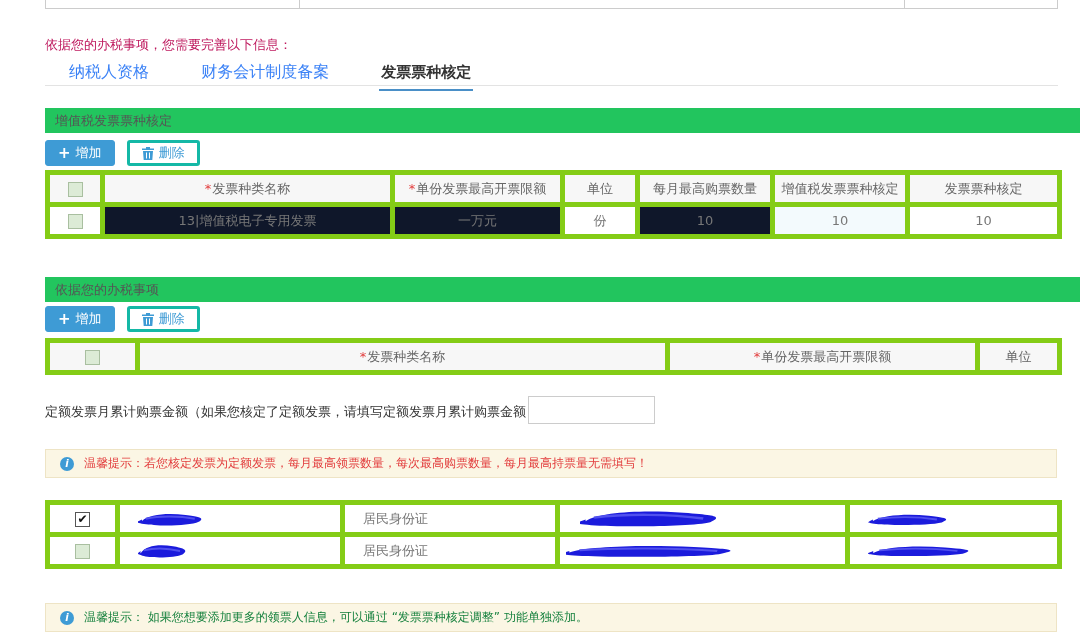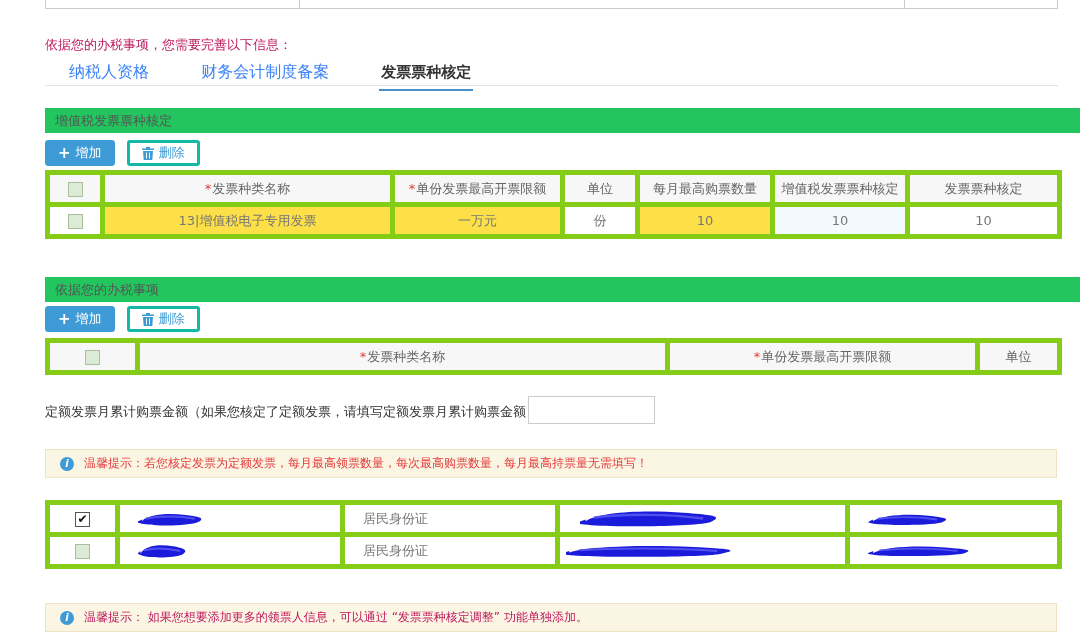--- a/index.html
+++ b/index.html
@@ -31,40 +31,40 @@
   .btn-add .plus { font-size:15px; margin-right:5px; font-weight:bold; }
   .btn-del { background:#fff; color:#3e9bd5; border:3px solid #14b8a6; margin-left:8px; }
   .btn-del svg { margin-right:5px; }
 
   table { border-collapse:collapse; table-layout:fixed; width:1012px; }
   th, td { border:5px solid #84cc16; text-align:center; font-weight:normal;
     font-size:13px; color:#666; overflow:hidden; white-space:nowrap; }
   th { background:#f7f7f7; color:#666; height:32px; }
   td { height:32px; color:#777; background:#fff; }
   .req { color:#e23c3c; margin-right:1px; }
-  .hl  { background:#fde047; }
+  .hl  { background:#0f172a; }
   .hl2 { background:#f3fafd; }
 
   .cb { display:inline-block; width:15px; height:15px; background:#dcebd6;
     border:1px solid #a9bfa0; vertical-align:middle; cursor:pointer;
     line-height:13px; font-size:12px; }
   .cb.checked { background:#fff; border:1px solid #555; color:#111; font-weight:bold; }
 
   #monthly-label { left:45px; top:403px; color:#333; }
   #monthly-input { left:528px; top:396px; width:127px; height:28px;
     border:1px solid #ccc; background:#fff; padding:0 6px; font-size:13px; }
 
   .notice { left:45px; width:1012px; height:29px; background:#fbf6e4;
     border:1px solid #eee4c5; display:flex; align-items:center; padding-left:14px;
     font-size:12px; }
   .info-icon { display:inline-block; width:14px; height:14px; border-radius:50%;
     background:#3e9bd5; color:#fff; text-align:center; line-height:14px;
     font-size:10px; font-style:italic; font-weight:bold; margin-right:10px; flex:none; }
   .notice-red { color:#e23c3c; }
-  .notice-gray { color:#be185d;text-align:right; }
+  .notice-gray { color:#15803d;text-align:right; }
 
   .scrib { display:inline-block; vertical-align:middle; }
   td.left { text-align:left; padding-left:18px; }
 </style>
 </head>
 <body>
 
 <div class="abs" id="partial-table">
   <span class="vdiv" style="left:253px"></span>
   <span class="vdiv" style="left:858px"></span>

